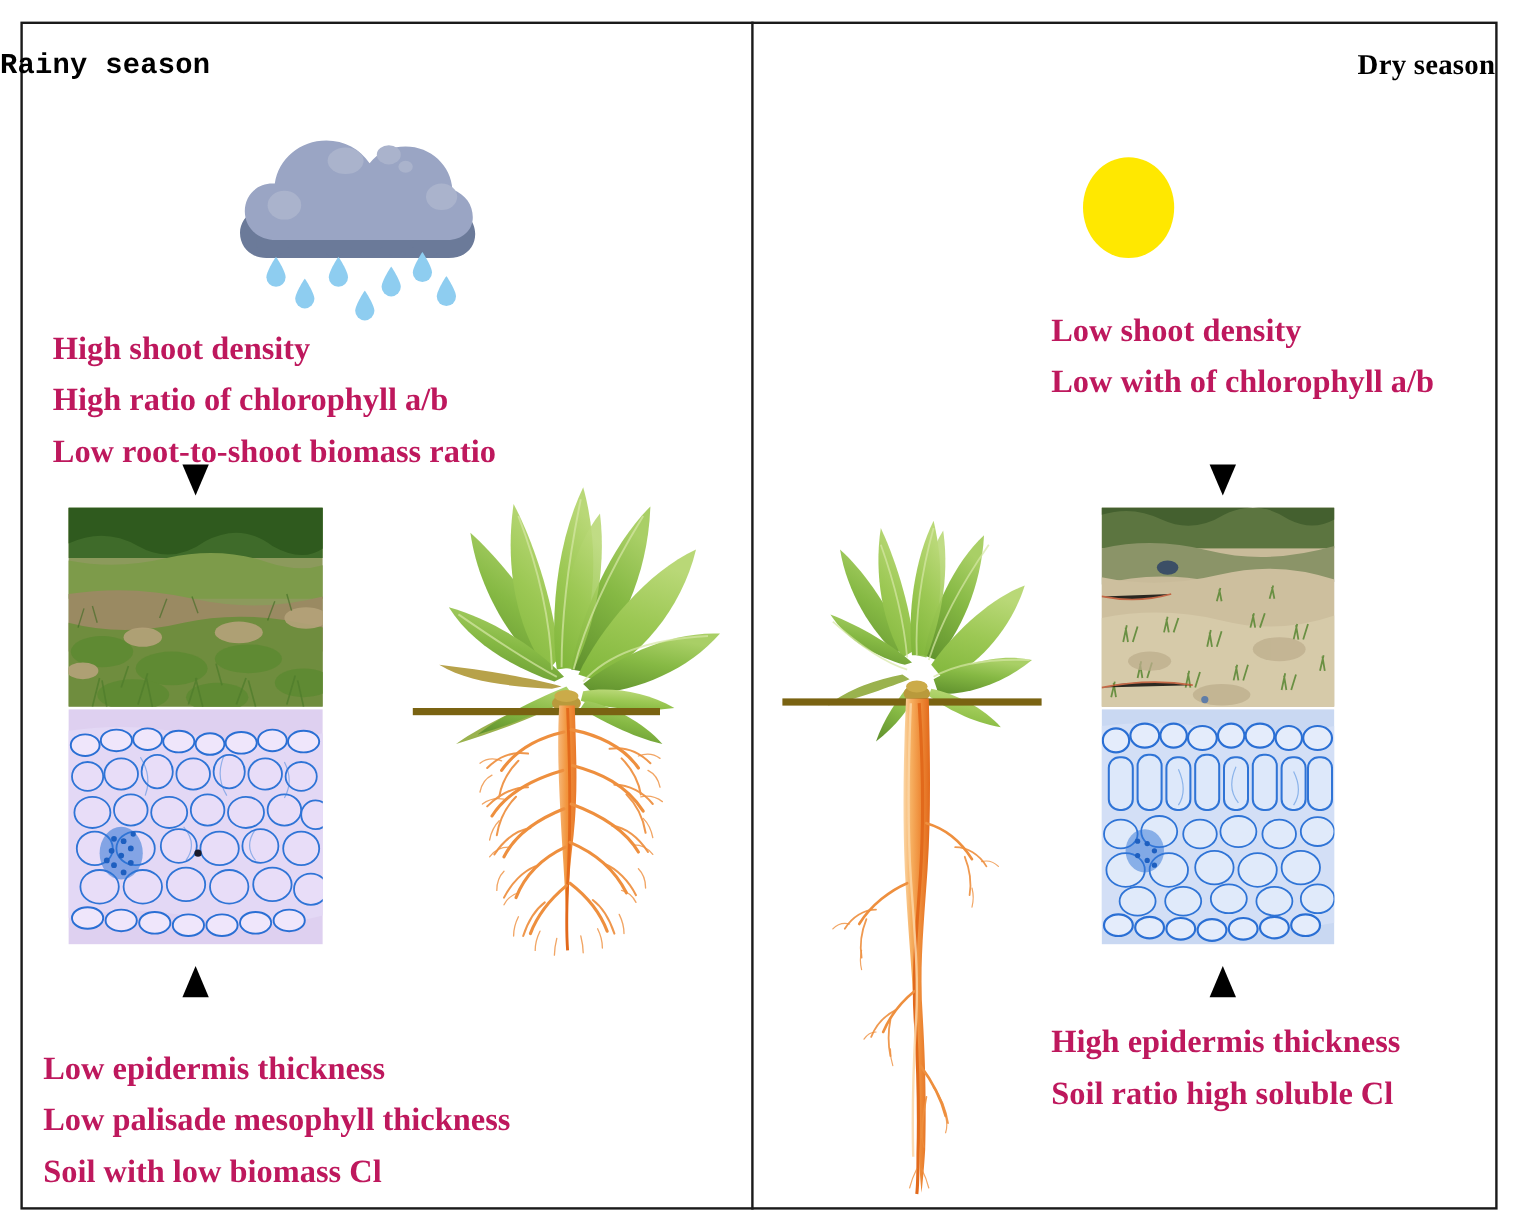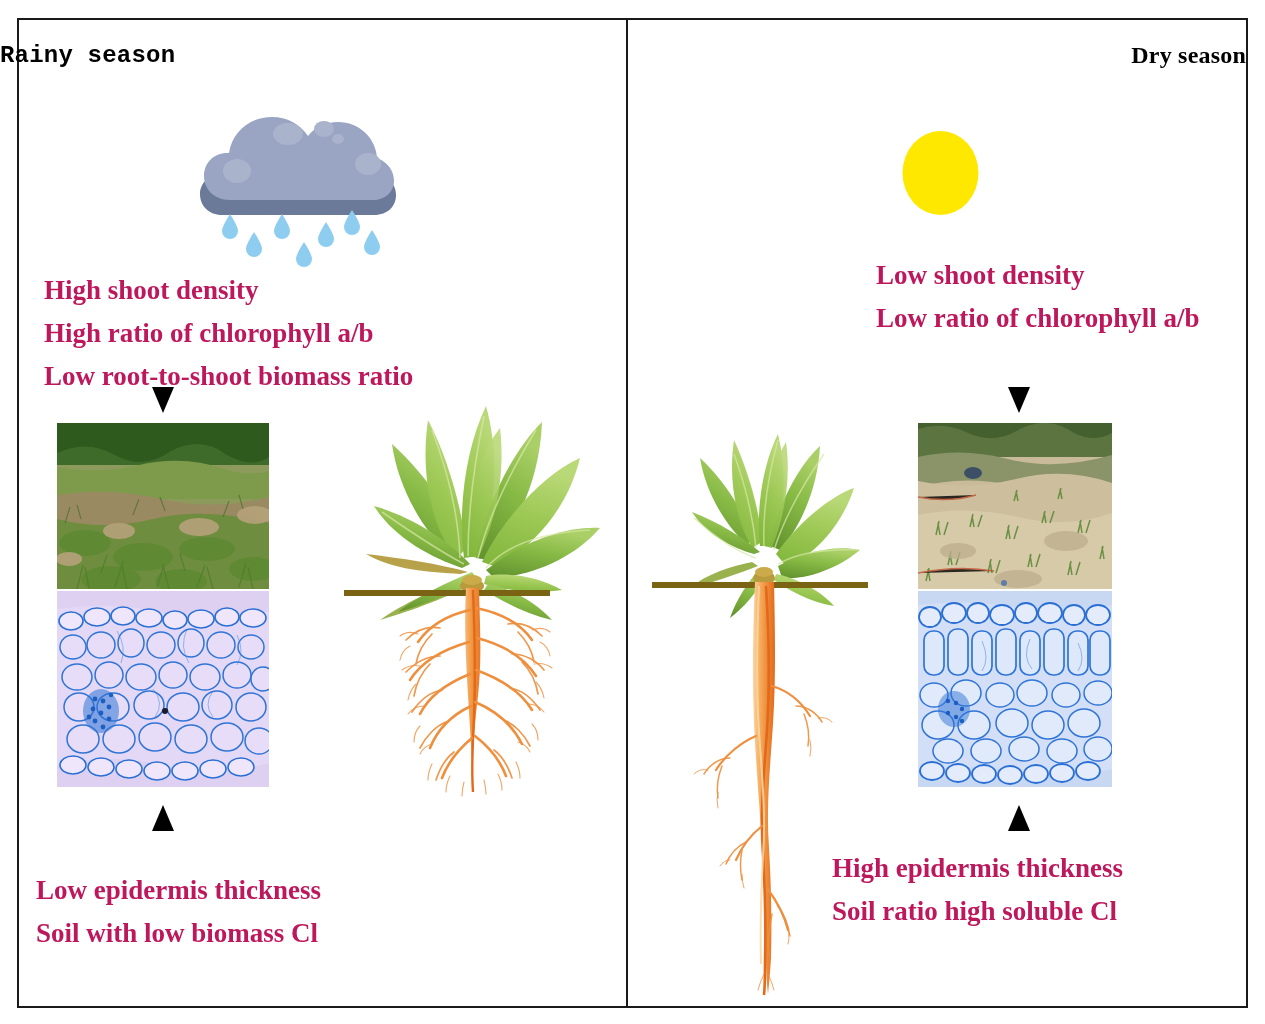--- a/index.html
+++ b/index.html
@@ -59,21 +59,21 @@
     position: absolute;
     font-weight: bold;
     font-size: 27px;
     color: #be185d;
     line-height: 1.0;
   }
   .bullets .line { white-space: nowrap; margin-bottom: 16px; }
   #bullets-rainy-top  { left: 44px;  top: 277px; }
   #bullets-dry-top    { left: 876px; top: 262px; }
   #bullets-rainy-bot  { left: 36px;  top: 845px; margin-top: 32px; }
-  #bullets-dry-bot    { left: 832px; top: 855px; }
+  #bullets-dry-bot    { left: 876px; top: 855px; }
 
   
   .arrow {
     position: absolute;
     width: 0;
     height: 0;
   }
   .arrow.down {
     border-left: 11px solid transparent;
     border-right: 11px solid transparent;
@@ -185,21 +185,21 @@
   </div>
 
   <div class="bullets" id="bullets-rainy-top">
     <div class="line">High shoot density</div>
     <div class="line">High ratio of chlorophyll a/b</div>
     <div class="line">Low root-to-shoot biomass ratio</div>
   </div>
 
   <div class="bullets" id="bullets-dry-top">
     <div class="line">Low shoot density</div>
-    <div class="line">Low ratio of chlorophyll a/b</div>
+    <div class="line">Low with of chlorophyll a/b</div>
   </div>
 
   <div class="arrow down" id="arrow-rainy-down"></div>
   <div class="arrow down" id="arrow-dry-down"></div>
   <div class="arrow up" id="arrow-rainy-up"></div>
   <div class="arrow up" id="arrow-dry-up"></div>
 
   <div class="photo" id="photo-rainy-field">
     <svg viewBox="0 0 212 166" width="212" height="166" preserveAspectRatio="none">
       <rect width="212" height="166" fill="#8c9a5c"></rect>
@@ -613,20 +613,21 @@
           <path d="M82 442 q-6 0 -10 6 M94 456 q0 8 2 14"></path>
           <path d="M140 512 q2 8 0 14 M120 524 q0 8 2 14"></path>
           <path d="M116 556 q-4 8 -6 16 M120 556 q4 8 6 16"></path>
         </g>
       </g>
     </svg>
   </div>
 
   <div class="bullets" id="bullets-rainy-bot">
     <div class="line">Low epidermis thickness</div>
+    <div class="line">Low palisade mesophyll thickness</div>
     <div class="line">Soil with low biomass Cl</div>
   </div>
 
   <div class="bullets" id="bullets-dry-bot">
     <div class="line">High epidermis thickness</div>
     <div class="line">Soil ratio high soluble Cl</div>
   </div>
 
 </div>
 

